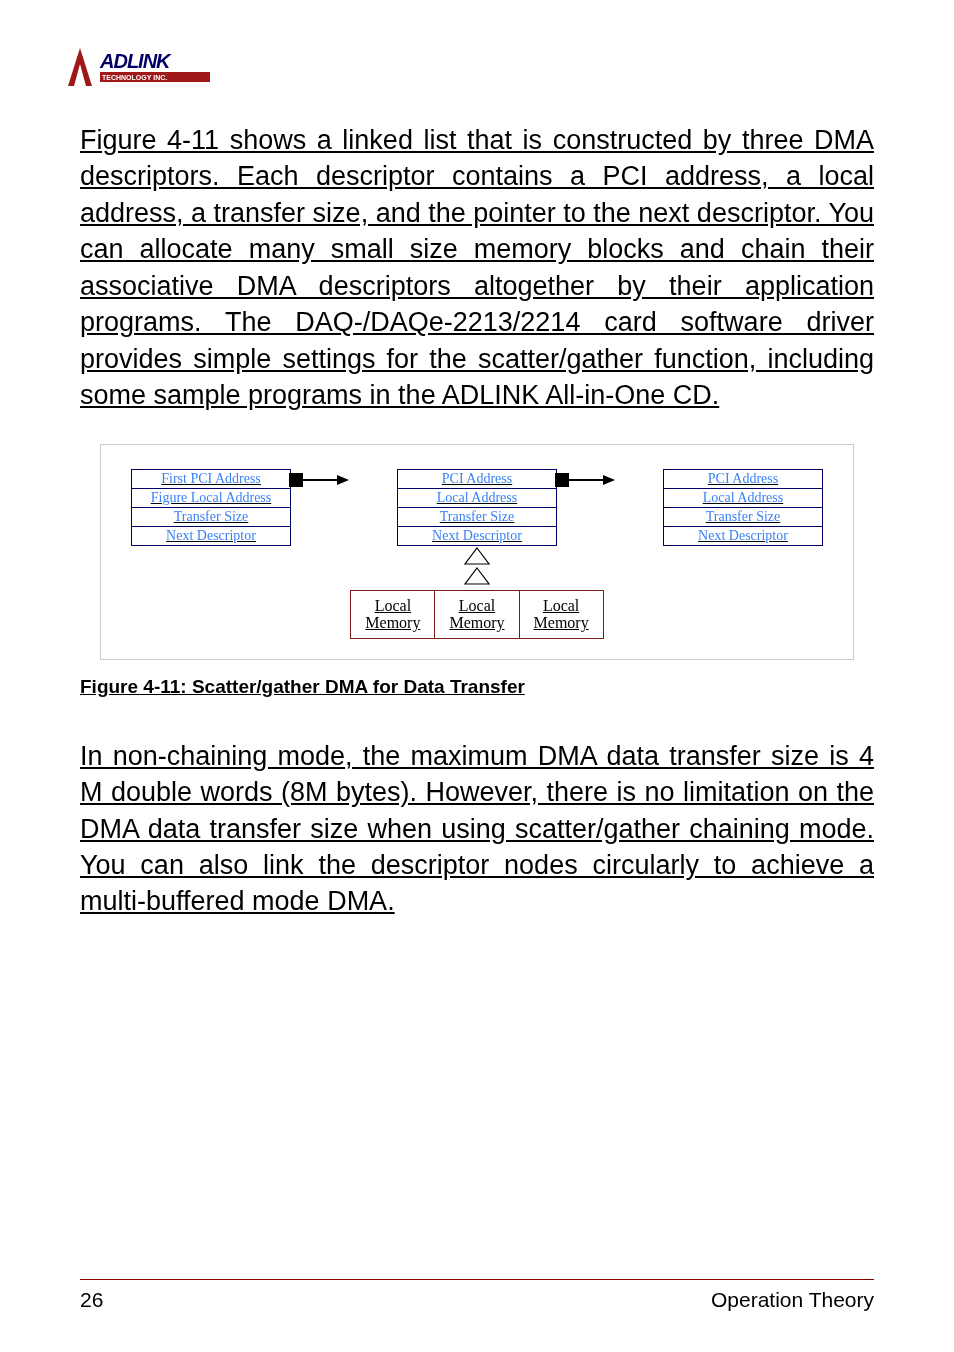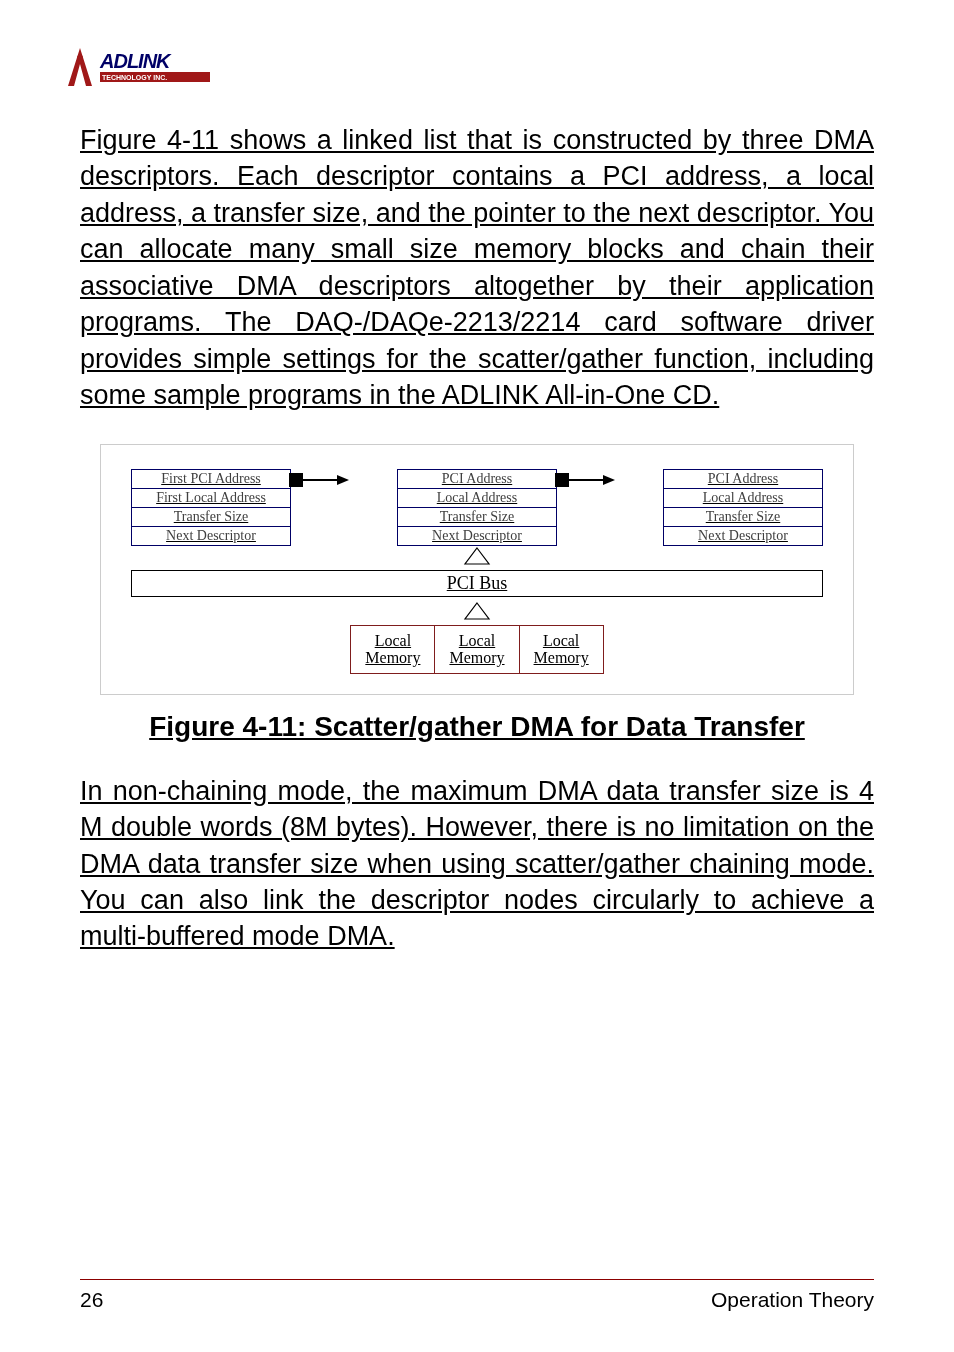--- a/index.html
+++ b/index.html
@@ -43,21 +43,21 @@
     flex-direction: column;
     width: 160px;
     font-family: "Times New Roman", serif;
     font-size: 14px;
     text-align: center;
     position: relative;
   }
   .desc-cell {
     border: 1px solid #000066;
     padding: 1px 4px;
-    color: #404040;
+    color: #3b82f6;
     background: #ffffff;
     white-space: nowrap;
   }
   .desc-cell + .desc-cell { border-top: none; }
   .arrow-right {
     position: absolute;
     top: 4px;
     width: 60px;
     height: 14px;
   }
@@ -82,24 +82,24 @@
   .mem-cell {
     border: 1px solid #7f1d1d;
     font-family: "Times New Roman", serif;
     font-size: 16px;
     text-align: center;
     padding: 6px 14px;
     line-height: 1.1;
   }
   .mem-cell + .mem-cell { border-left: none; }
   .figure-caption {
-    text-align: center;
+    text-align: left;
     font-weight: bold;
-    font-size: 28px;
-    margin-bottom: 30px;
+    font-size: 19px;
+    margin-bottom: 40px;
   }
   .footer {
     position: absolute;
     bottom: 40px;
     left: 80px;
     right: 80px;
     border-top: 1px solid #8b0000;
     padding-top: 8px;
     display: flex;
     justify-content: space-between;
@@ -121,21 +121,21 @@
     </svg>
   </div>
 
   <p class="body-text">Figure 4-11 shows a linked list that is constructed by three DMA descriptors. Each descriptor contains a PCI address, a local address, a transfer size, and the pointer to the next descriptor. You can allocate many small size memory blocks and chain their associative DMA descriptors altogether by their application programs. The DAQ-/DAQe-2213/2214 card software driver provides simple settings for the scatter/gather function, including some sample programs in the ADLINK All-in-One CD.</p>
 
   <div class="figure-box">
     <div class="desc-row">
 
       <div class="desc-block">
         <div class="desc-cell">First PCI Address</div>
-        <div class="desc-cell">First Local Address</div>
+        <div class="desc-cell">Figure Local Address</div>
         <div class="desc-cell">Transfer Size</div>
         <div class="desc-cell">Next Descriptor</div>
         <svg class="arrow-right" style="left:158px" viewBox="0 0 60 14">
           <rect x="0" y="0" width="14" height="14" fill="#000000"></rect>
           <line x1="14" y1="7" x2="48" y2="7" stroke="#000000" stroke-width="2"></line>
           <polygon points="48,2 60,7 48,12" fill="#000000"></polygon>
         </svg>
       </div>
 
       <div class="desc-block">
@@ -157,21 +157,20 @@
         <div class="desc-cell">Next Descriptor</div>
       </div>
     </div>
 
     <div class="tri-up">
       <svg width="28" height="20" viewBox="0 0 28 20">
         <polygon points="14,2 26,18 2,18" fill="none" stroke="#000000" stroke-width="1.2"></polygon>
       </svg>
     </div>
 
-    <div class="pci-bus-row">PCI Bus</div>
 
     <div class="tri-up">
       <svg width="28" height="20" viewBox="0 0 28 20">
         <polygon points="14,2 26,18 2,18" fill="none" stroke="#000000" stroke-width="1.2"></polygon>
       </svg>
     </div>
 
     <div class="mem-row">
       <div class="mem-cell">
         <span>Local</span><br>

